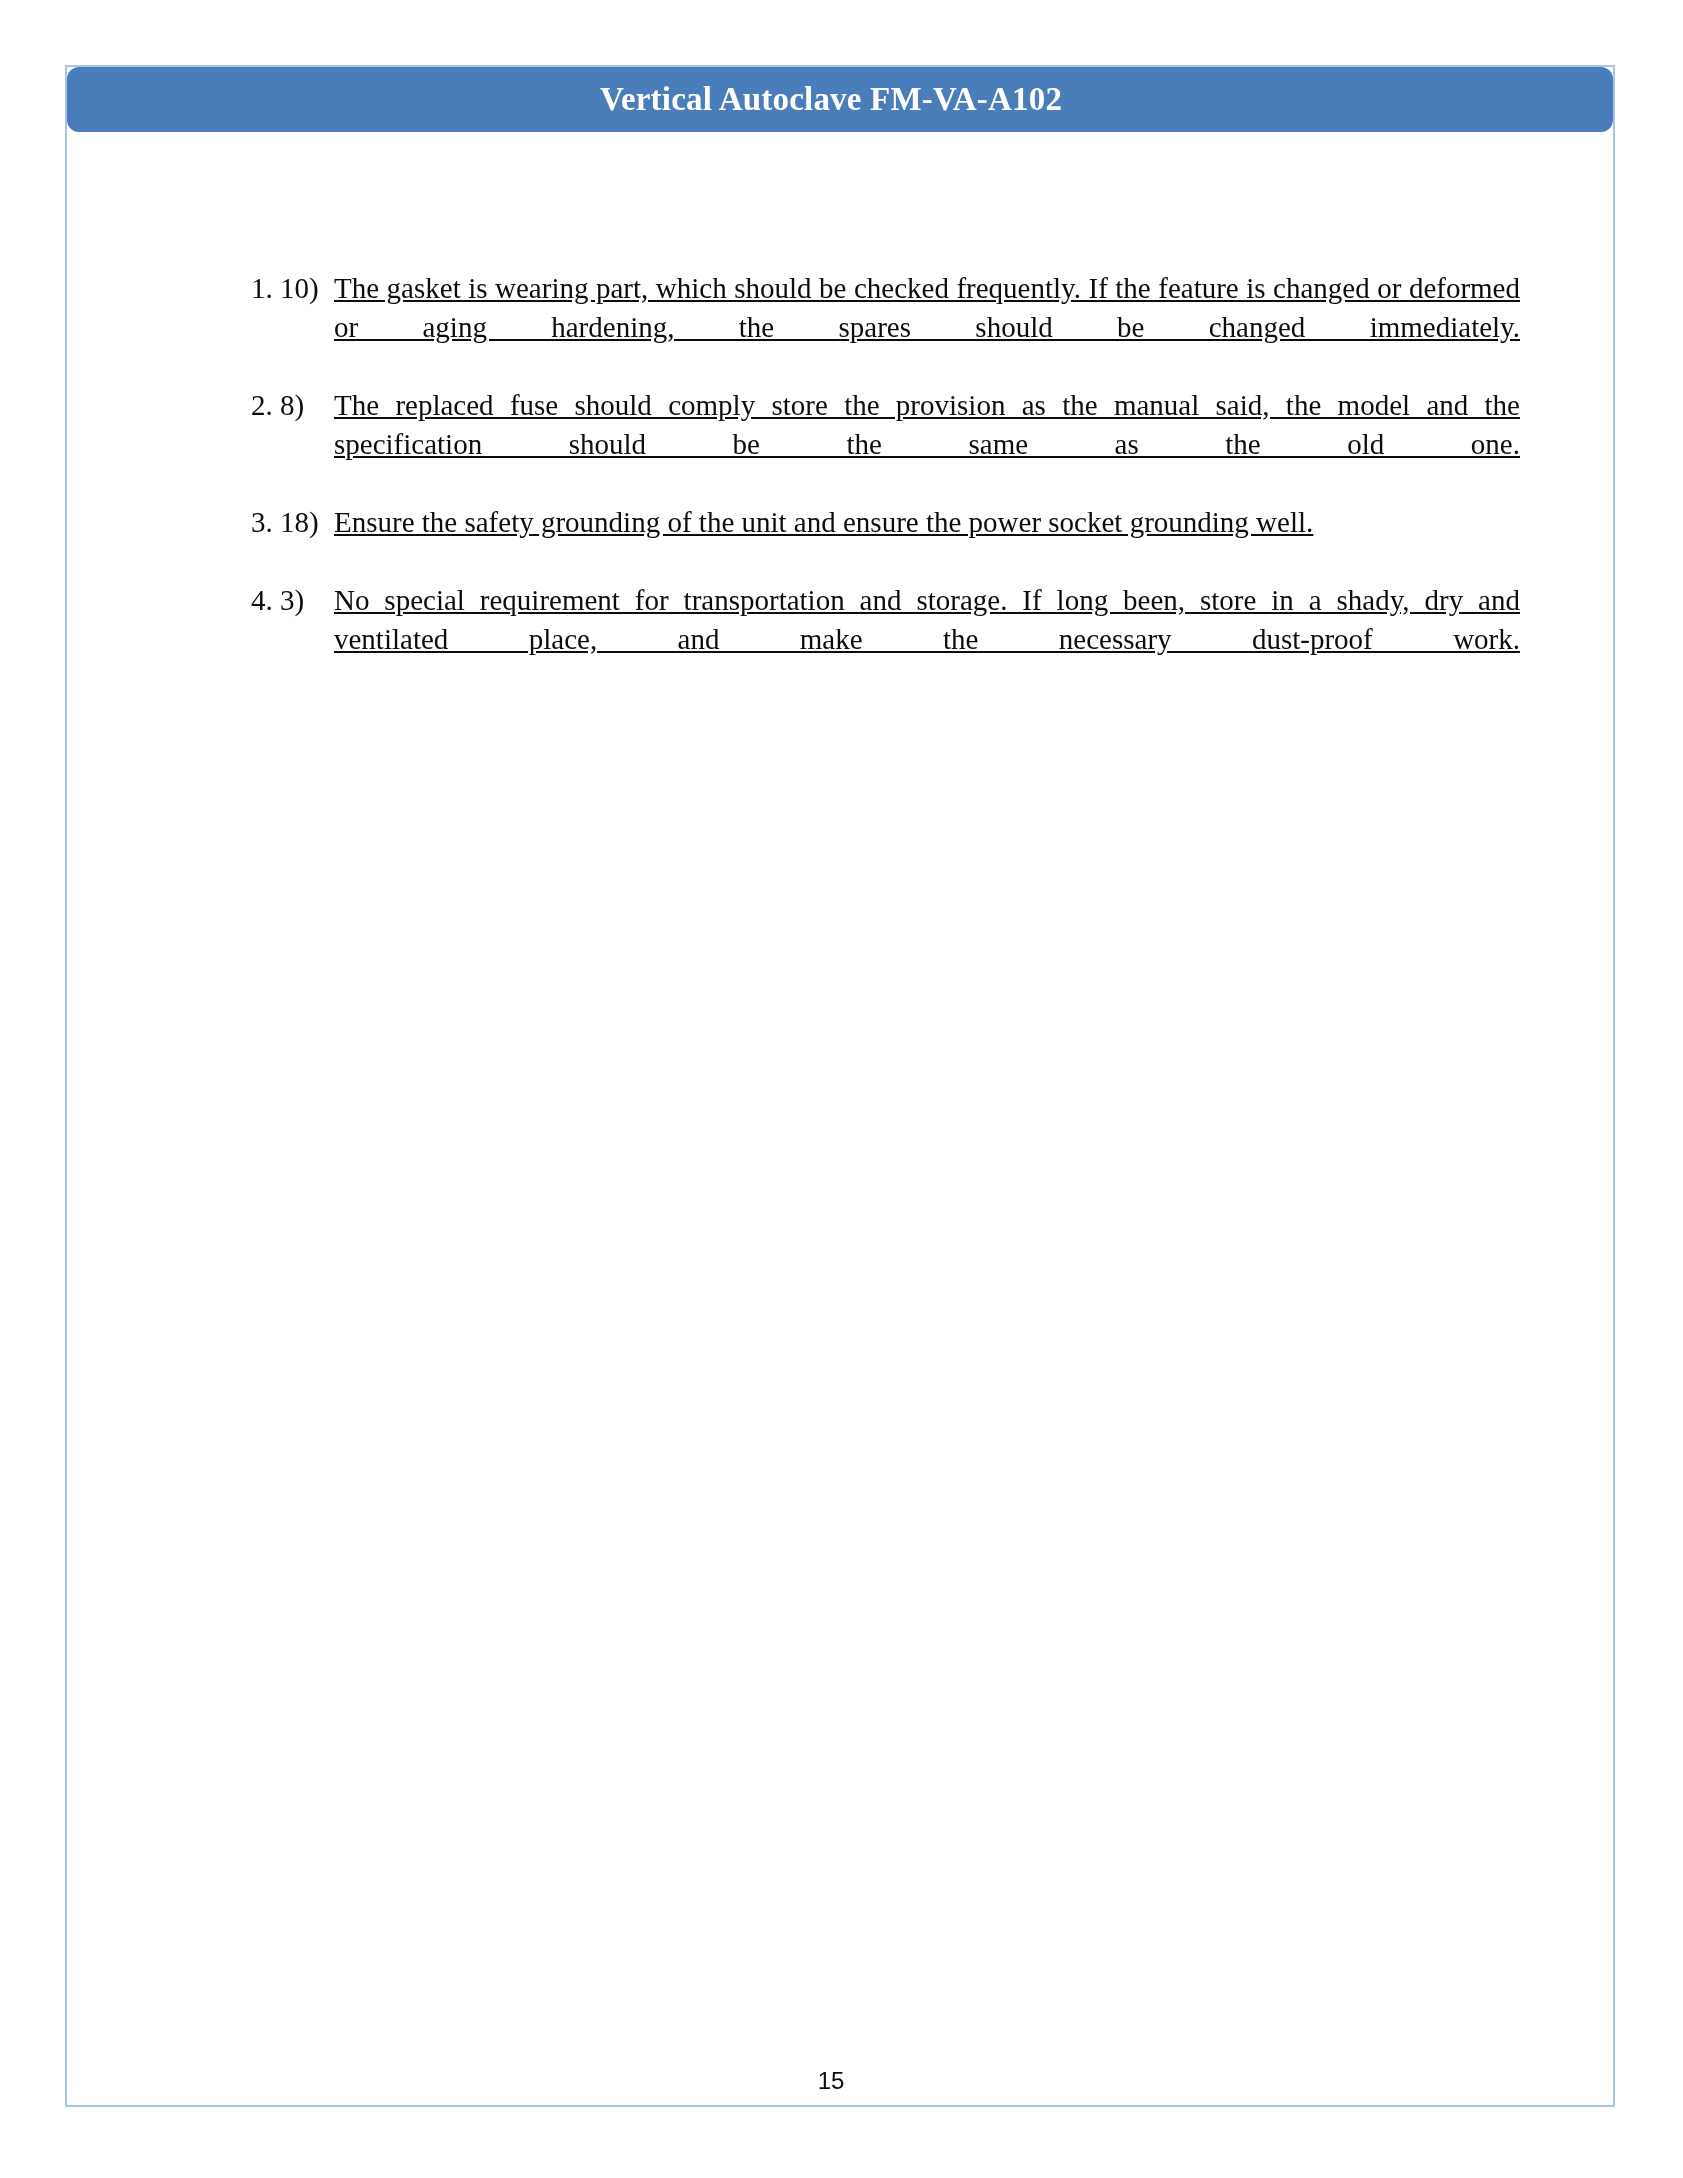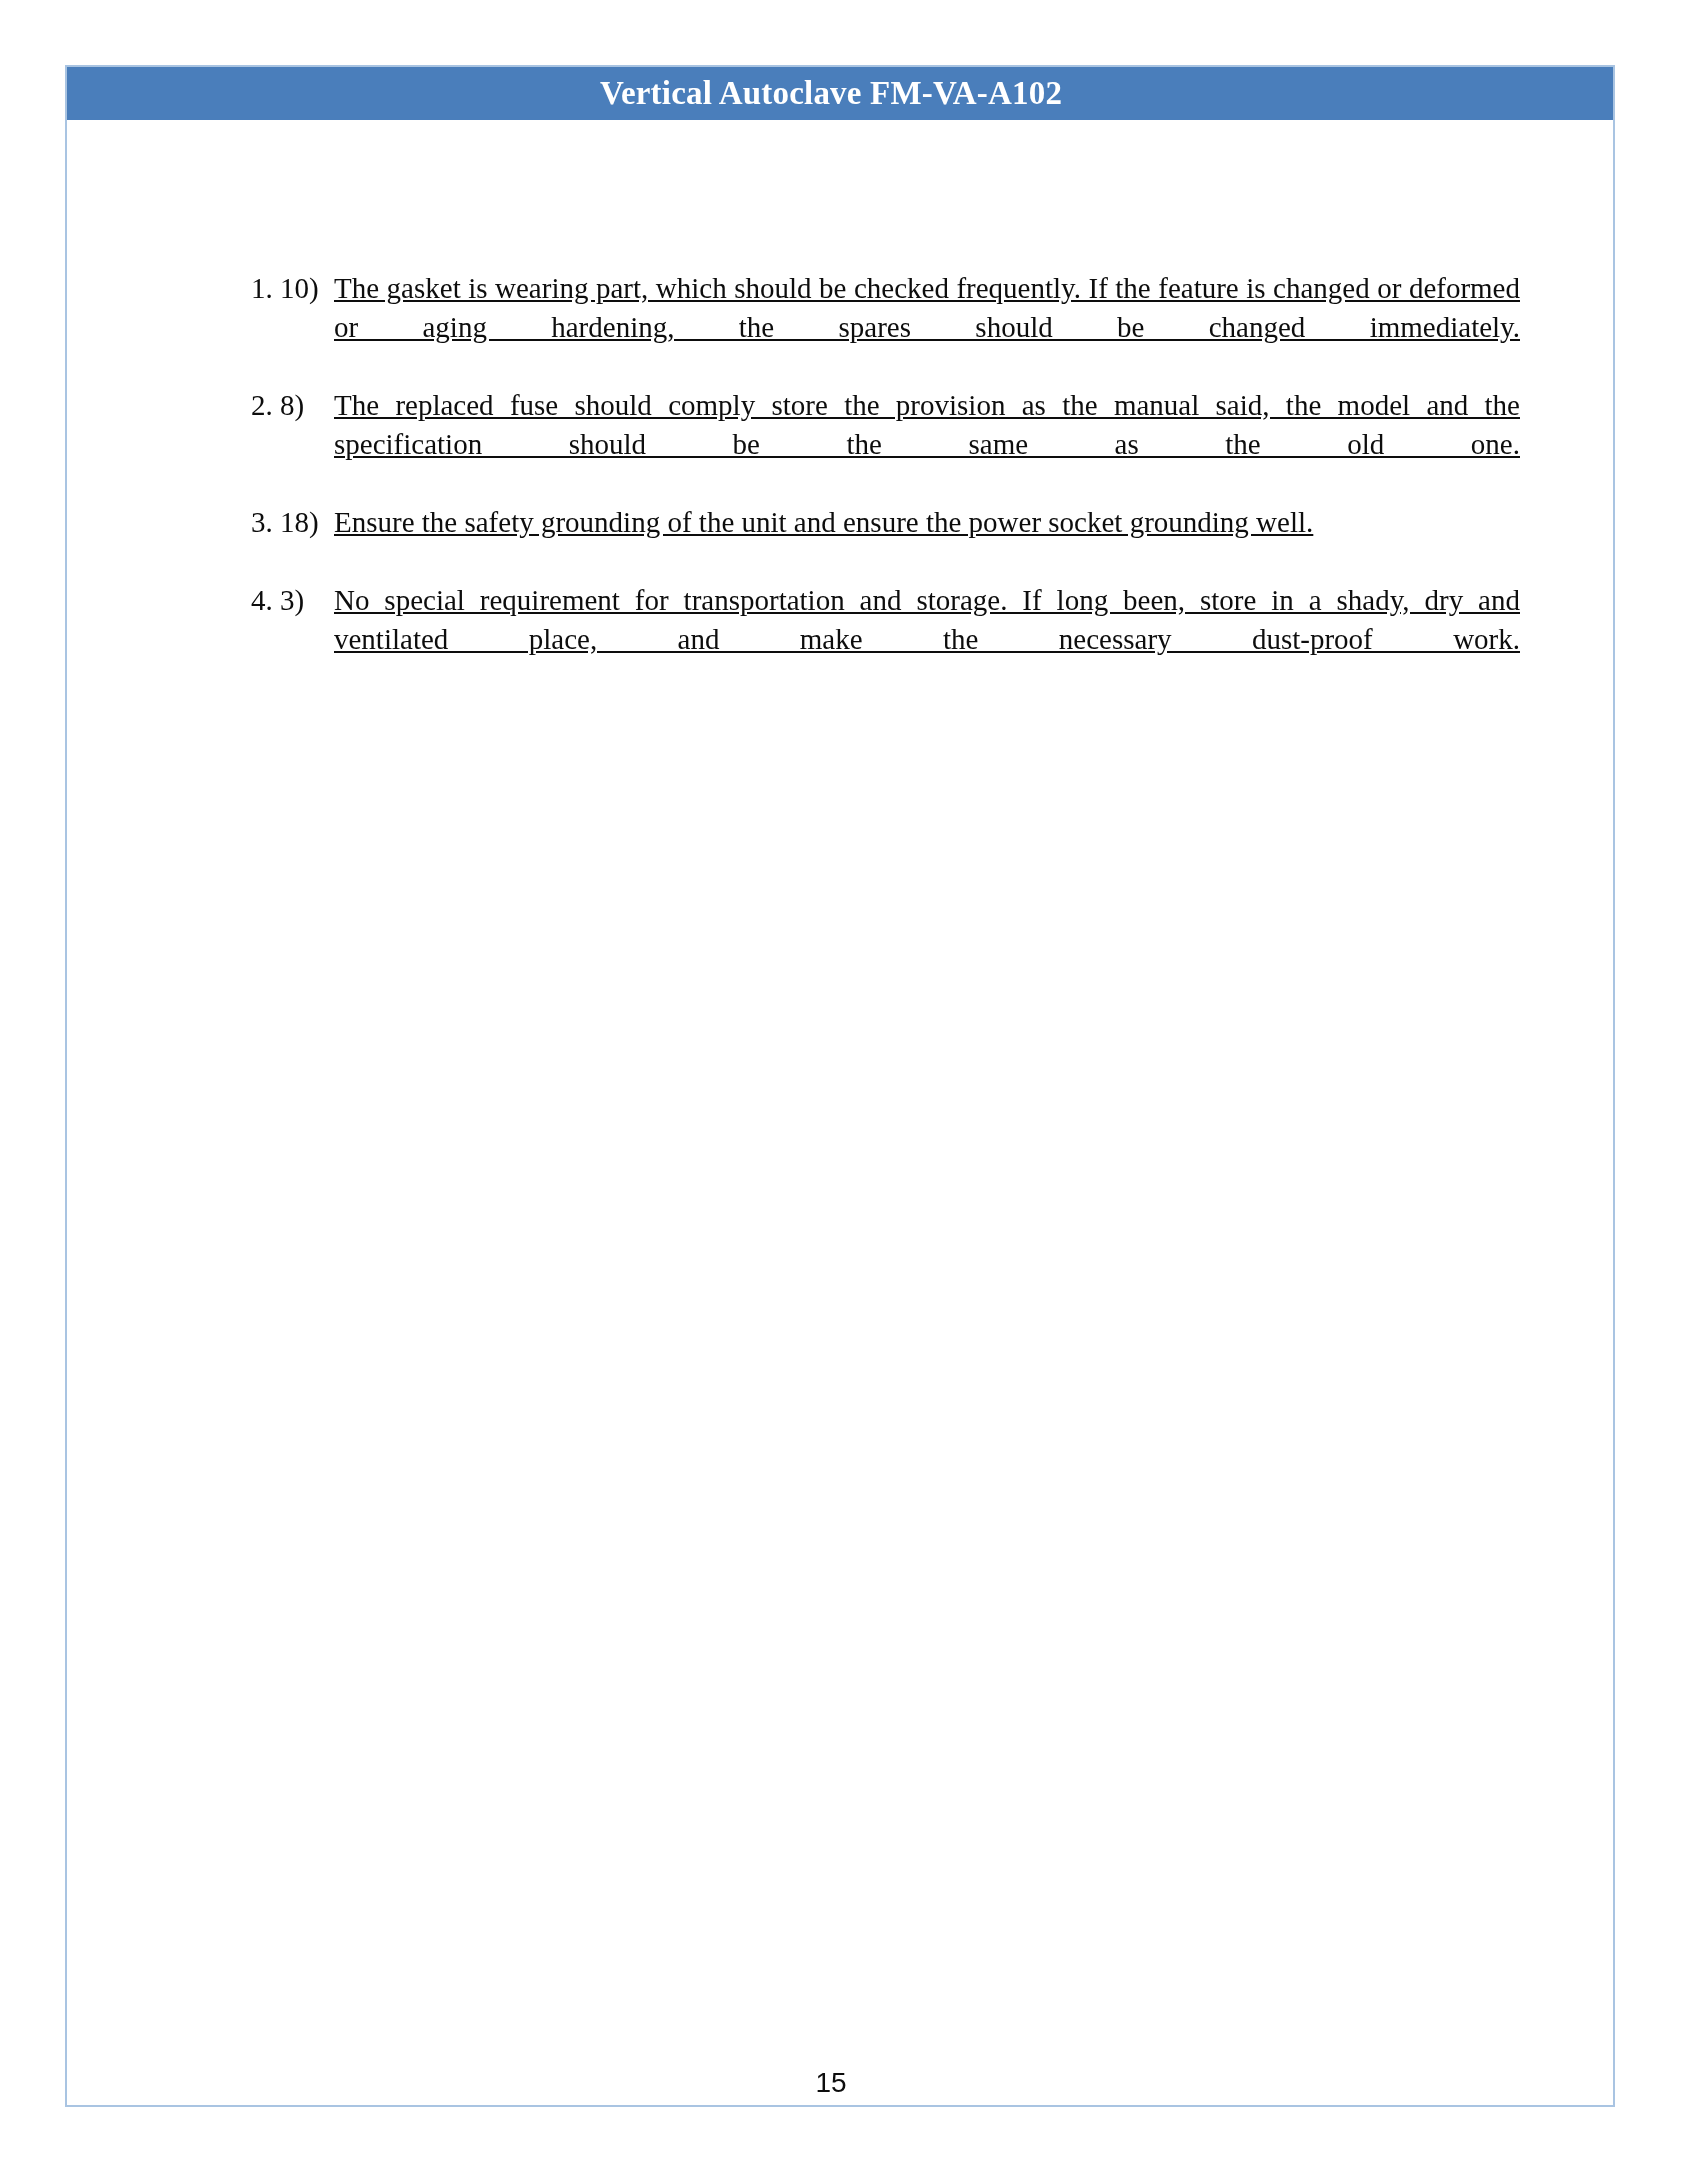--- a/index.html
+++ b/index.html
@@ -27,26 +27,27 @@
     box-sizing: border-box;
     background: #ffffff;
   }
 
   
   .header-band {
     position: absolute;
     left: 0;
     top: 0;
     right: 0;
-    height: 53px;
+    height: 65px;
     background-color: #4a7ebb;
     display: flex;
     align-items: center;
     justify-content: center;
     overflow: hidden;
+    border-radius: 12px;
   }
   .header-title {
     color: #ffffff;
     font-family: "Liberation Serif", "DejaVu Serif", serif;
     font-weight: bold;
     font-size: 33px;
     letter-spacing: 0.2px;
     line-height: 1;
     white-space: nowrap;
     text-align: center;
@@ -105,21 +106,21 @@
   }
 
   
   .page-number {
     position: absolute;
     left: 0;
     right: 0;
     top: 1935px;
     text-align: center;
     font-family: "Liberation Sans", "DejaVu Sans", sans-serif;
-    font-size: 28px;
+    font-size: 24px;
     color: #0d0d0d;
     margin-left: -18px;
   }
 </style>
 </head>
 <body>
 
 <div class="page-frame">
 
   <div class="header-band">

